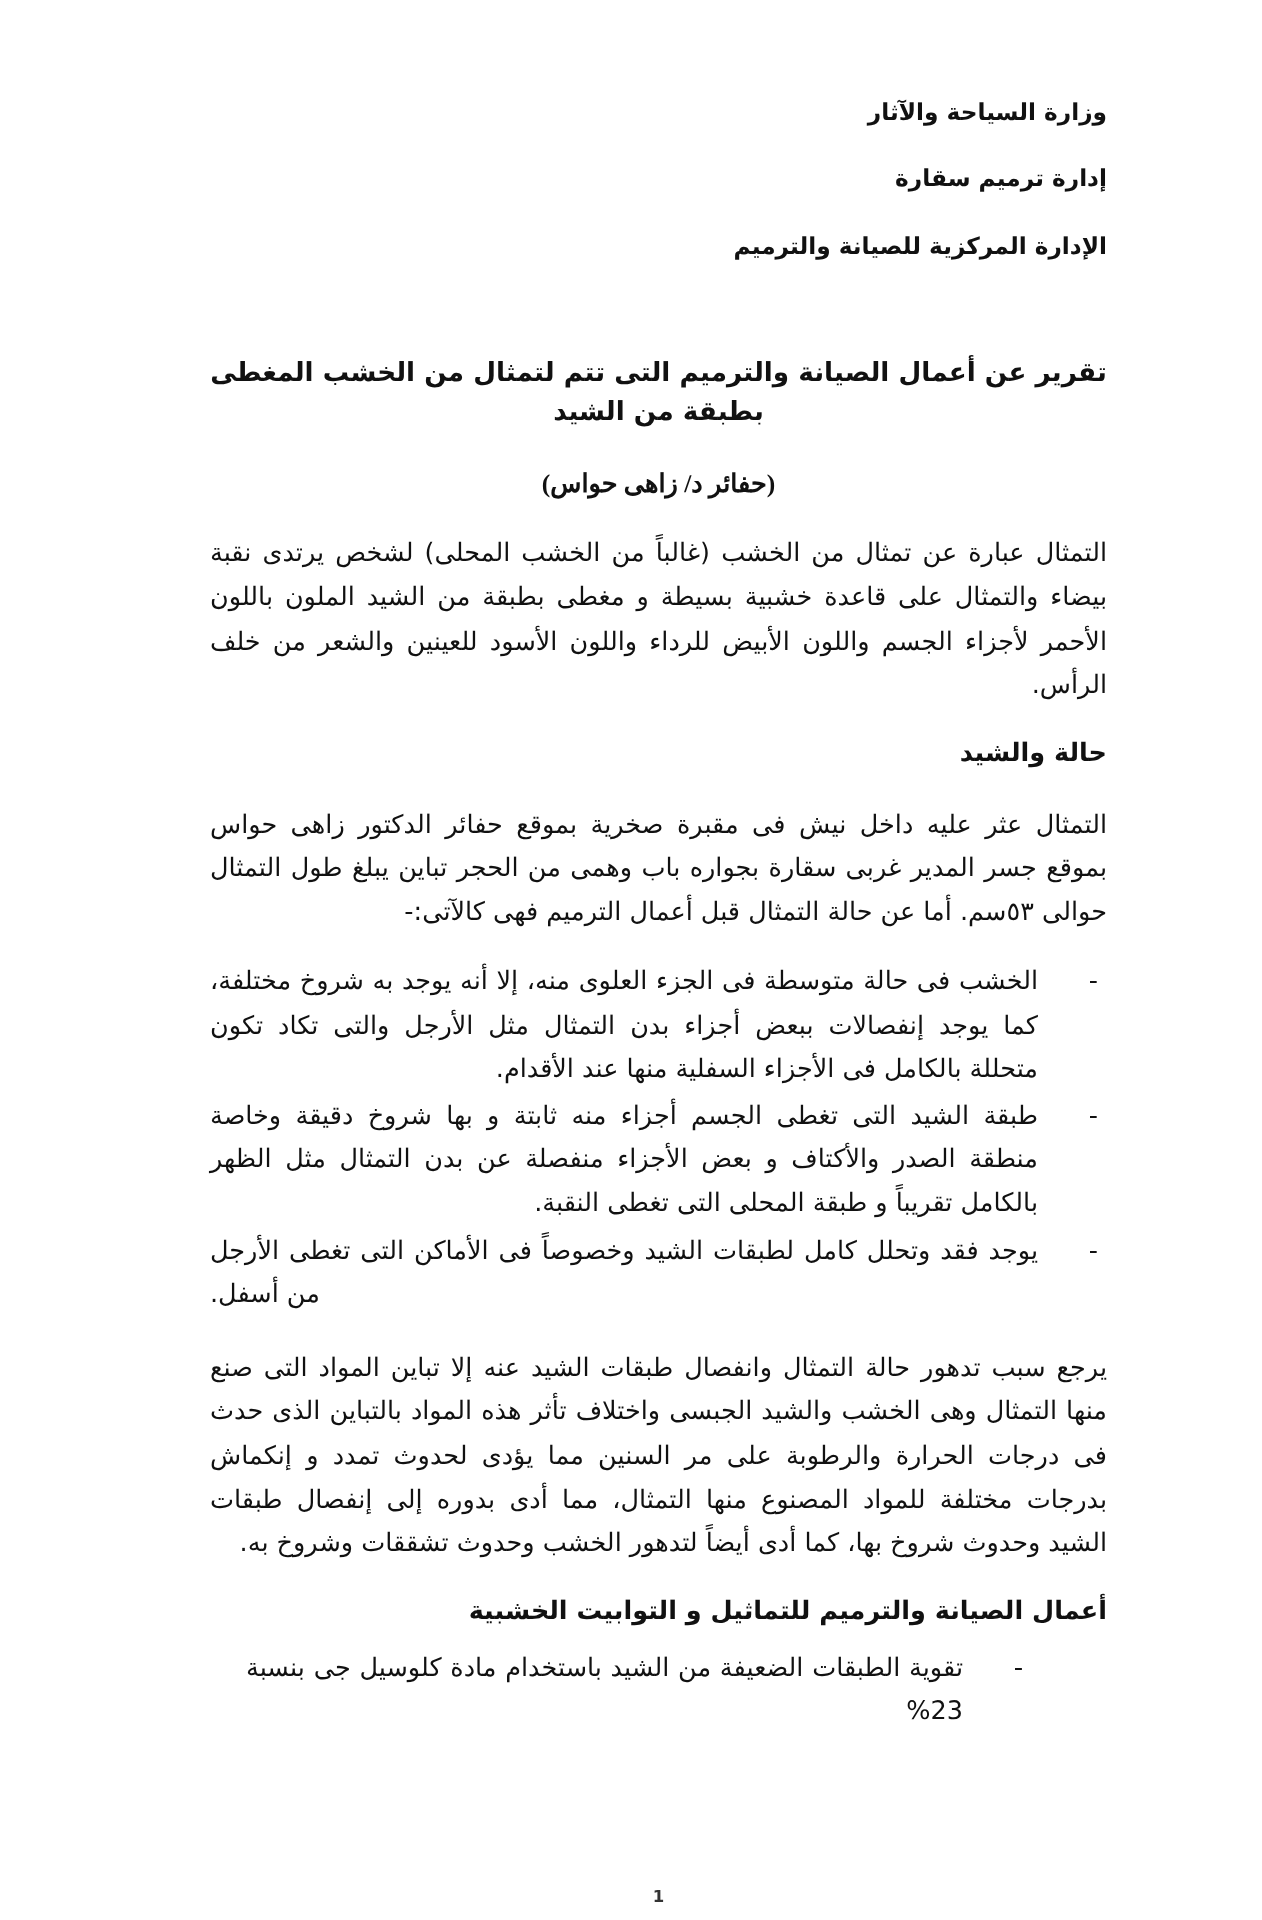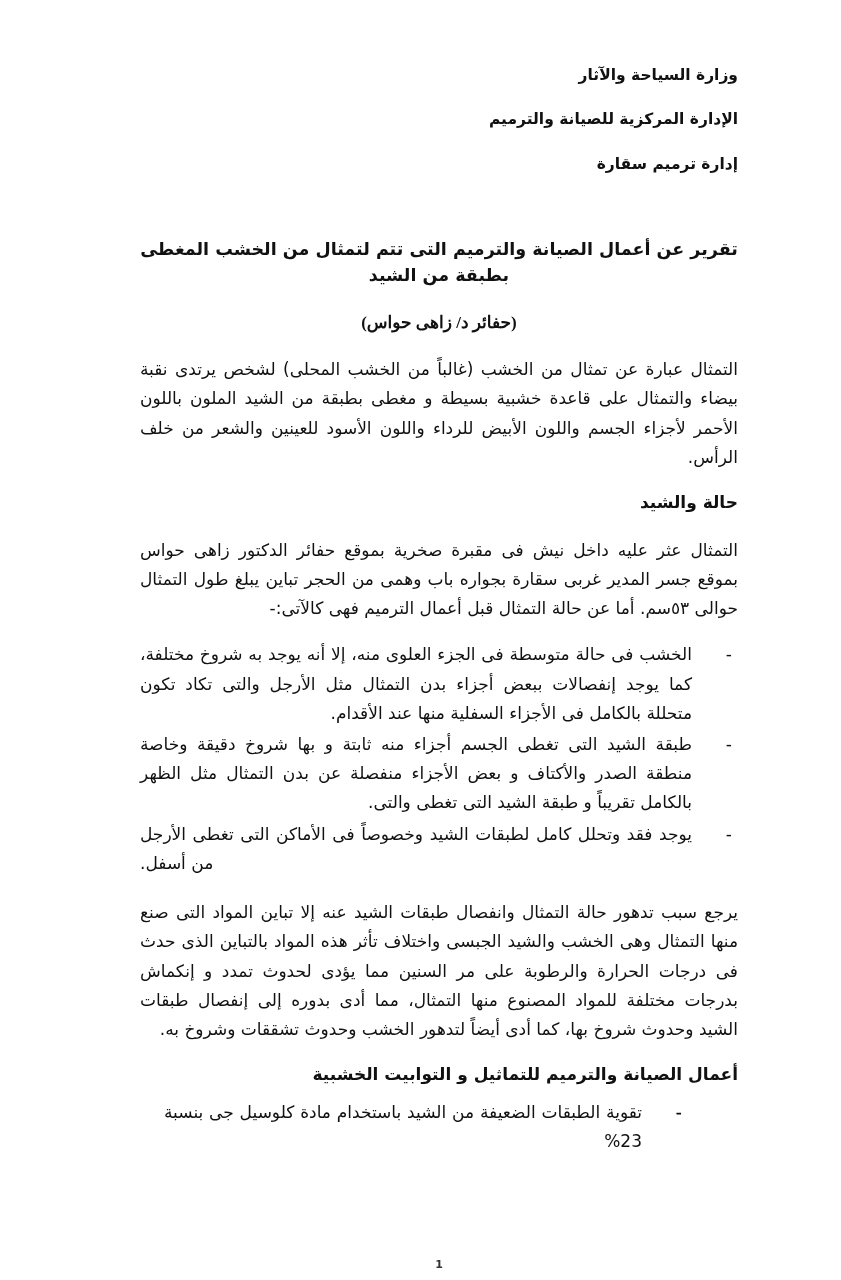--- a/index.html
+++ b/index.html
@@ -135,40 +135,40 @@
   }
 </style>
 </head>
 <body>
 
 <div class="page">
   <div class="content">
 
     <div class="letterhead">
       <div class="lh-line">وزارة السياحة والآثار</div>
+      <div class="lh-line">إدارة ترميم سقارة</div>
       <div class="lh-line">الإدارة المركزية للصيانة والترميم</div>
-      <div class="lh-line">إدارة ترميم سقارة</div>
     </div>
 
     <div class="doc-title">تقرير عن أعمال الصيانة والترميم التى تتم لتمثال من الخشب المغطى بطبقة من الشيد</div>
     <div class="doc-subtitle">(حفائر د/ زاهى حواس)</div>
 
     <p class="para">التمثال عبارة عن تمثال من الخشب (غالباً من الخشب المحلى) لشخص يرتدى نقبة بيضاء والتمثال على قاعدة خشبية بسيطة و مغطى بطبقة من الشيد الملون باللون الأحمر لأجزاء الجسم واللون الأبيض للرداء واللون الأسود للعينين والشعر من خلف الرأس.</p>
 
     <div class="section-heading">حالة والشيد</div>
     <p class="para">التمثال عثر عليه داخل نيش فى مقبرة صخرية بموقع حفائر الدكتور زاهى حواس بموقع جسر المدير غربى سقارة بجواره باب وهمى من الحجر تباين يبلغ طول التمثال حوالى ٥٣سم. أما عن حالة التمثال قبل أعمال الترميم فهى كالآتى:-</p>
 
     <ul class="bullets level-1">
       <li>
         <span class="dash">-</span>
         <span class="li-text">الخشب فى حالة متوسطة فى الجزء العلوى منه، إلا أنه يوجد به شروخ مختلفة، كما يوجد إنفصالات ببعض أجزاء بدن التمثال مثل الأرجل والتى تكاد تكون متحللة بالكامل فى الأجزاء السفلية منها عند الأقدام.</span>
       </li>
       <li>
         <span class="dash">-</span>
-        <span class="li-text">طبقة الشيد التى تغطى الجسم أجزاء منه ثابتة و بها شروخ دقيقة وخاصة منطقة الصدر والأكتاف و بعض الأجزاء منفصلة عن بدن التمثال مثل الظهر بالكامل تقريباً و طبقة الشيد التى تغطى والتى.</span>
+        <span class="li-text">طبقة الشيد التى تغطى الجسم أجزاء منه ثابتة و بها شروخ دقيقة وخاصة منطقة الصدر والأكتاف و بعض الأجزاء منفصلة عن بدن التمثال مثل الظهر بالكامل تقريباً و طبقة المحلى التى تغطى النقبة.</span>
       </li>
       <li class="end-left">
         <span class="dash">-</span>
         <span class="li-text">يوجد فقد وتحلل كامل لطبقات الشيد وخصوصاً فى الأماكن التى تغطى الأرجل من أسفل.</span>
       </li>
     </ul>
 
     <p class="para">يرجع سبب تدهور حالة التمثال وانفصال طبقات الشيد عنه إلا تباين المواد التى صنع منها التمثال وهى الخشب والشيد الجبسى واختلاف تأثر هذه المواد بالتباين الذى حدث فى درجات الحرارة والرطوبة على مر السنين مما يؤدى لحدوث تمدد و إنكماش بدرجات مختلفة للمواد المصنوع منها التمثال، مما أدى بدوره إلى إنفصال طبقات الشيد وحدوث شروخ بها، كما أدى أيضاً لتدهور الخشب وحدوث تشققات وشروخ به.</p>
 
     <div class="section-heading centered">أعمال الصيانة والترميم للتماثيل و التوابيت الخشبية</div>

